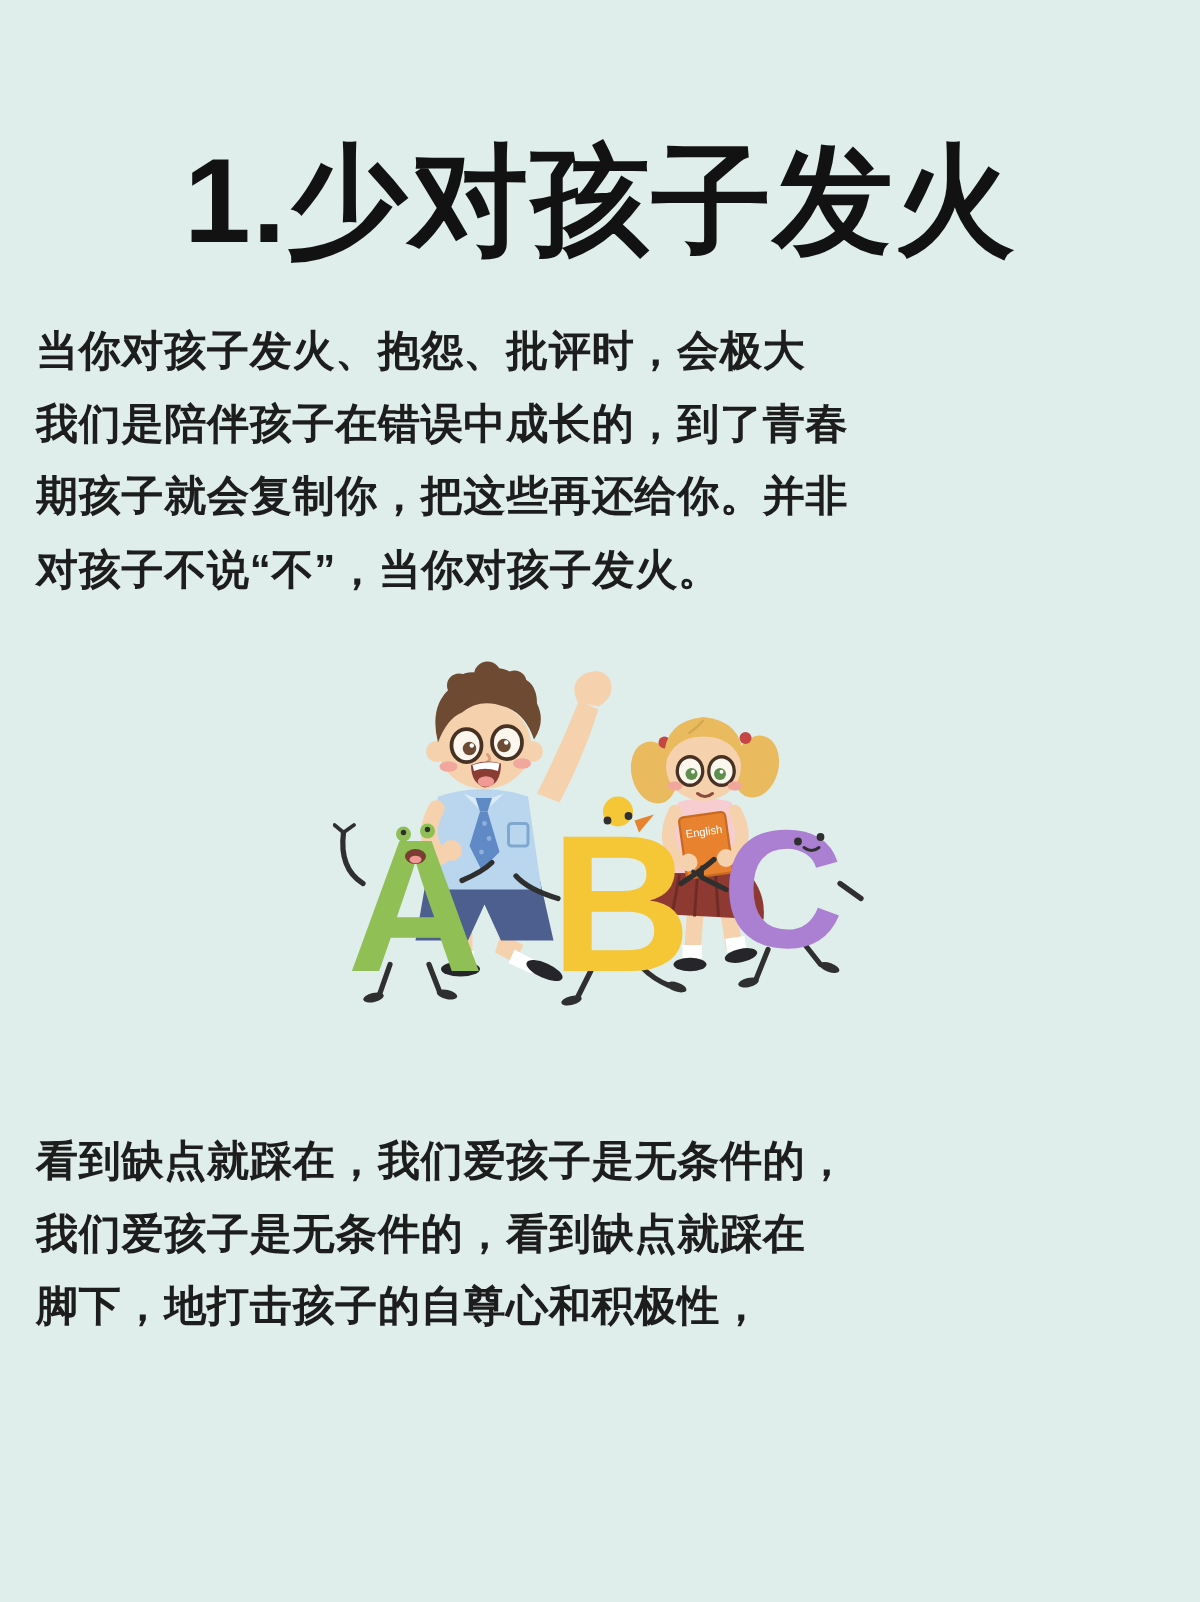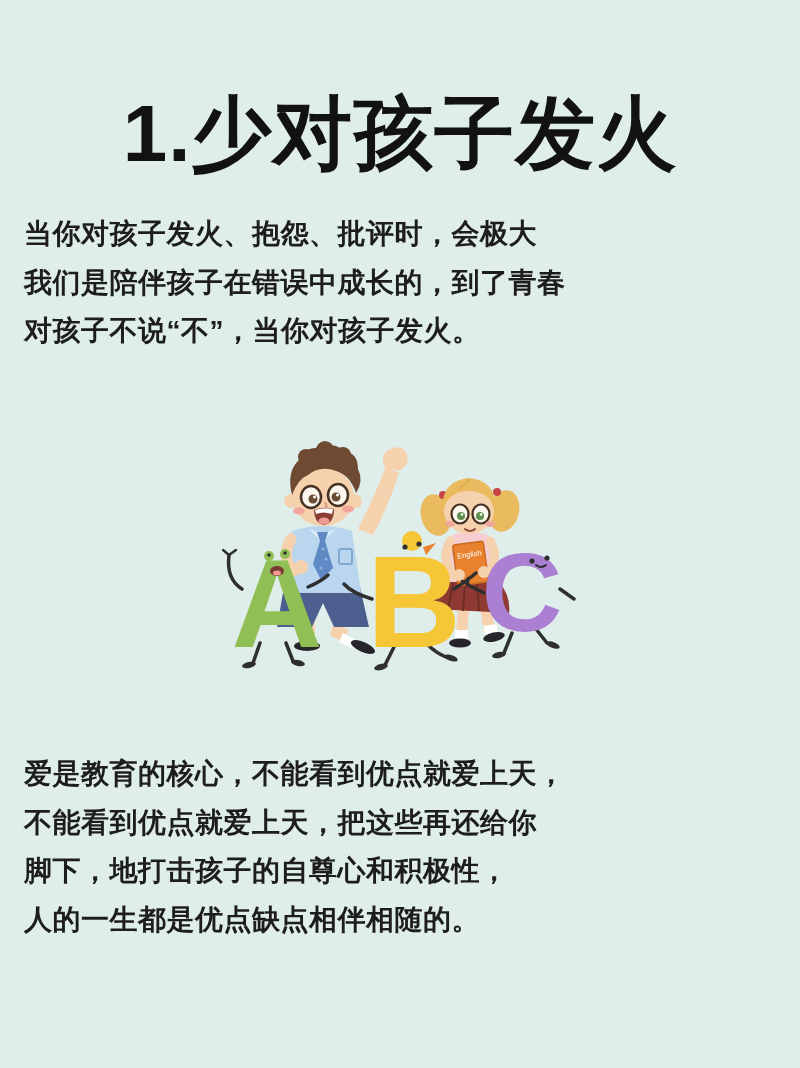--- a/index.html
+++ b/index.html
@@ -47,20 +47,21 @@
 </head>
 <body>
 
 <div class="canvas">
 
   <div class="title">1.少对孩子发火</div>
 
   <div class="para para-top">
     <div class="line">当你对孩子发火、抱怨、批评时，会极大</div>
     <div class="line">我们是陪伴孩子在错误中成长的，到了青春</div>
+    <div class="line">期孩子就会复制你，把这些再还给你。并非</div>
     <div class="line">对孩子不说“不”，当你对孩子发火。</div>
   </div>
 
   <svg class="illustration" viewBox="0 0 360 235" aria-hidden="true">
 
     <g>
 
       <path d="M136 92 Q152 60 164 30 L177 36 Q167 68 151 98 Z" fill="#f6d1ae"></path>
       <path d="M163 31 Q157 18 168 12 Q180 7 185 17 Q188 28 177 34 Z" fill="#f6d1ae"></path>
 
@@ -203,19 +204,18 @@
       <ellipse cx="277" cy="218" rx="7" ry="3" fill="#2f2f2f" transform="rotate(-12 277 218)"></ellipse>
       <ellipse cx="331" cy="208" rx="7" ry="3" fill="#2f2f2f" transform="rotate(20 331 208)"></ellipse>
       <text x="300" y="194" text-anchor="middle" font-size="112" font-weight="bold" fill="#ab7fd2" font-family="Liberation Sans, sans-serif">C</text>
       <circle cx="310" cy="124" r="2.6" fill="#2f2f2f"></circle>
       <circle cx="325" cy="121" r="2.6" fill="#2f2f2f"></circle>
       <path d="M314 128 Q319 132 324 128" stroke="#2f2f2f" stroke-width="2" fill="none" stroke-linecap="round"></path>
     </g>
   </svg>
 
   <div class="para para-bottom">
-    <div class="line">爱是教育的核心，不能看到优点就爱上天，</div>
-    <div class="line">不能看到优点就爱上天，把这些再还给你</div>
+    <div class="line">看到缺点就踩在，我们爱孩子是无条件的，</div>
+    <div class="line">我们爱孩子是无条件的，看到缺点就踩在</div>
     <div class="line">脚下，地打击孩子的自尊心和积极性，</div>
-    <div class="line">人的一生都是优点缺点相伴相随的。</div>
   </div>
 
 </div>
 
 </body></html>

